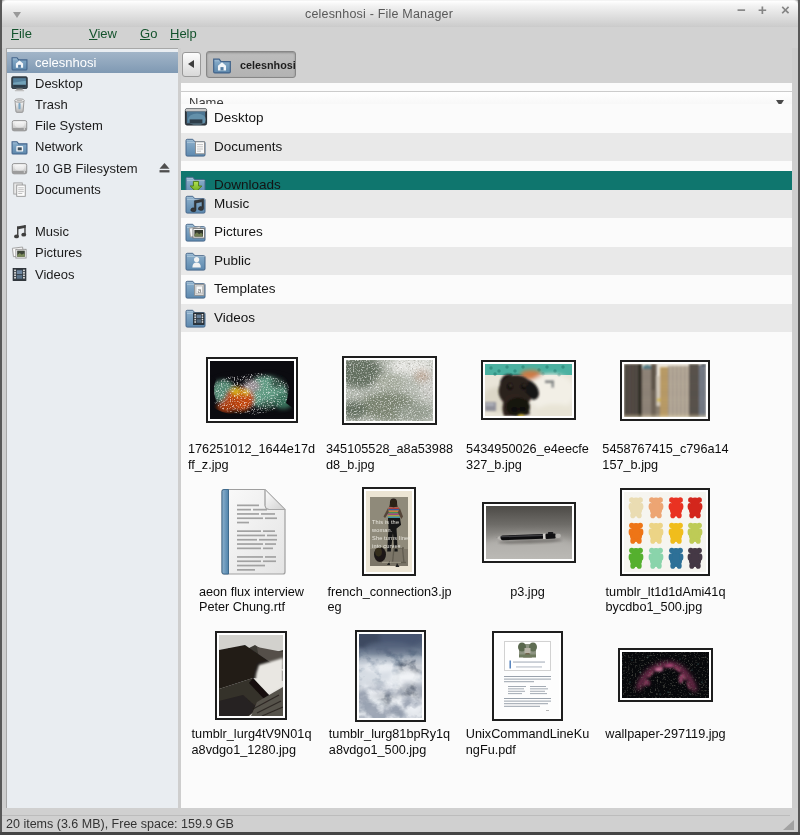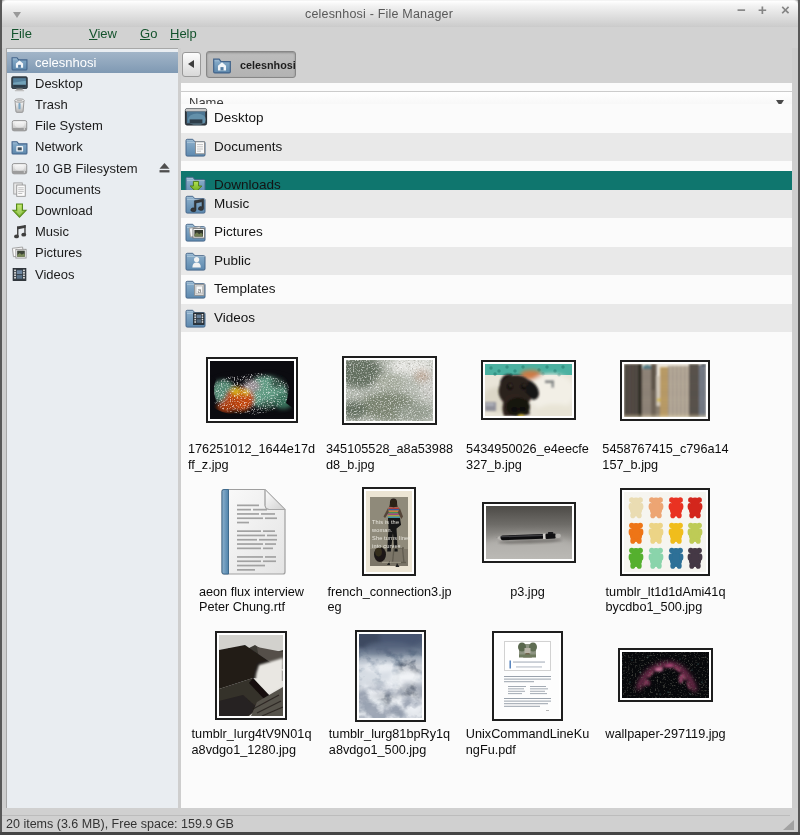--- a/index.html
+++ b/index.html
@@ -196,26 +196,20 @@
   <svg style="position:absolute;right:7px;top:4.5px;" width="13" height="12" viewBox="0 0 14 13">
         <path d="M7,1 L12.4,7.2 H1.6 z" fill="#4e4e4e"></path>
         <rect x="1.6" y="8.8" width="10.8" height="2.5" fill="#4e4e4e"></rect>
       </svg>
 </div>
 <div class="srow" style="top:129.5px;">
       <svg class="sicon" viewBox="0 0 16 16">
         <use href="#docs16"></use>
       </svg>
       <div class="slabel">Documents</div>
-    </div>
-<div class="srow" style="top:151px;">
-      <svg class="sicon" viewBox="0 0 16 16">
-        <use href="#dl16"></use>
-      </svg>
-      <div class="slabel">Download</div>
     </div>
 <div class="srow" style="top:172px;">
       <svg class="sicon" viewBox="0 0 16 16">
         <use href="#music16"></use>
       </svg>
       <div class="slabel">Music</div>
     </div>
 <div class="srow" style="top:193px;">
       <svg class="sicon" viewBox="0 0 16 16">
         <use href="#pics16"></use>

